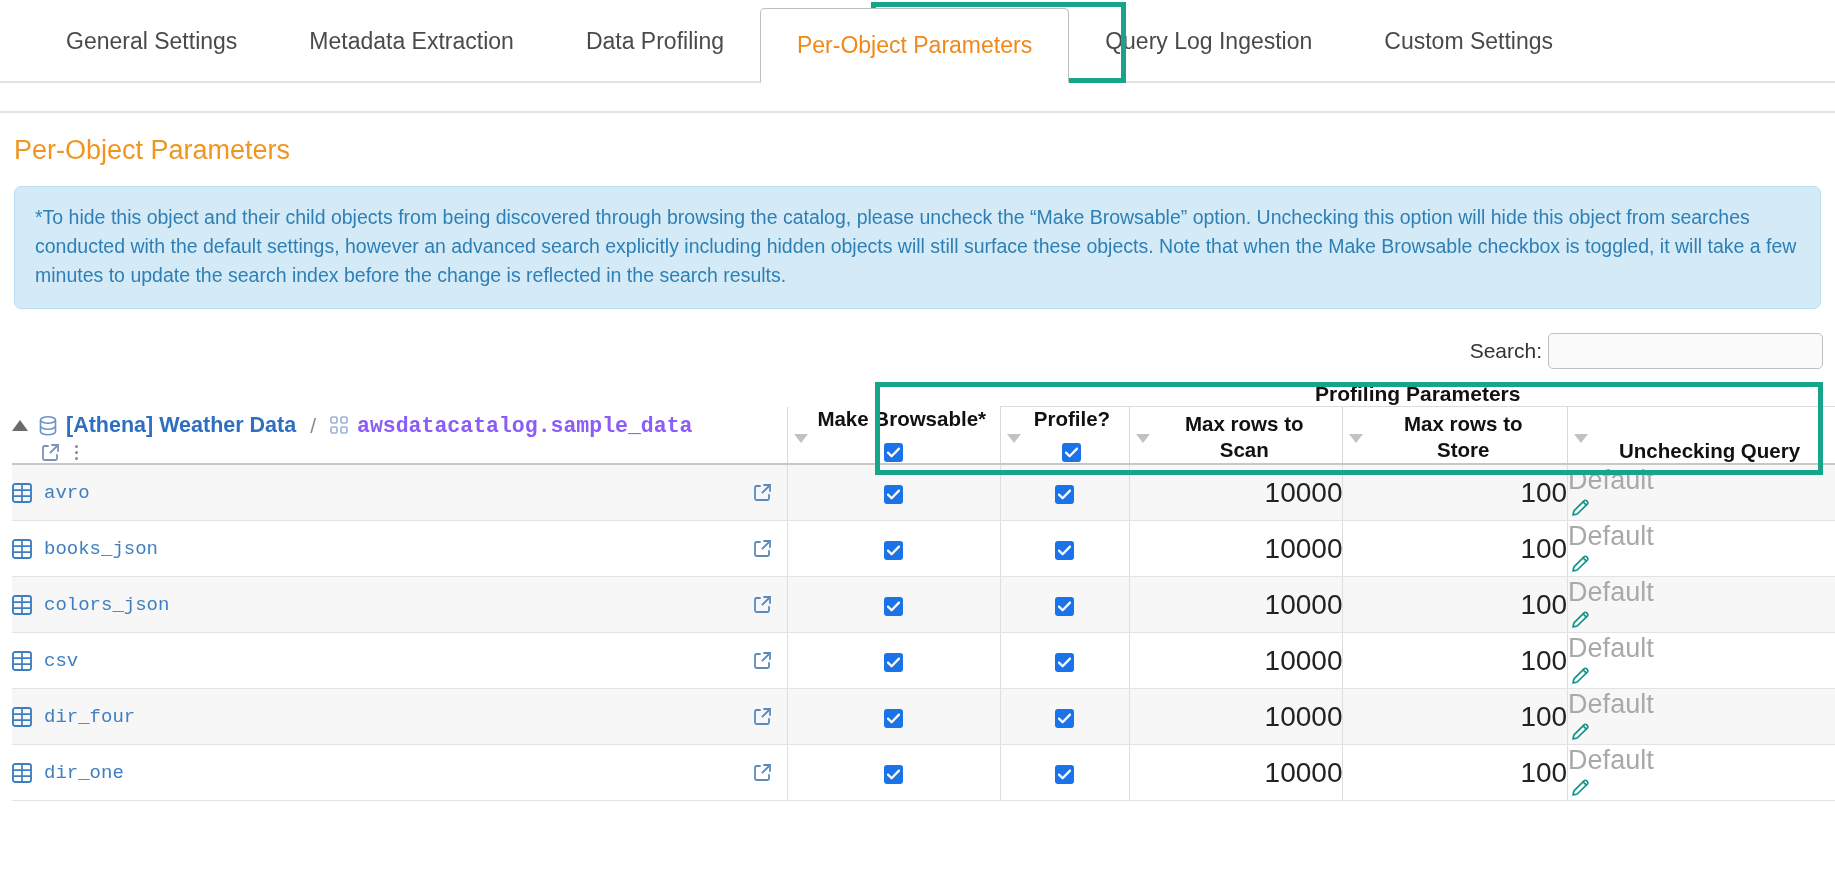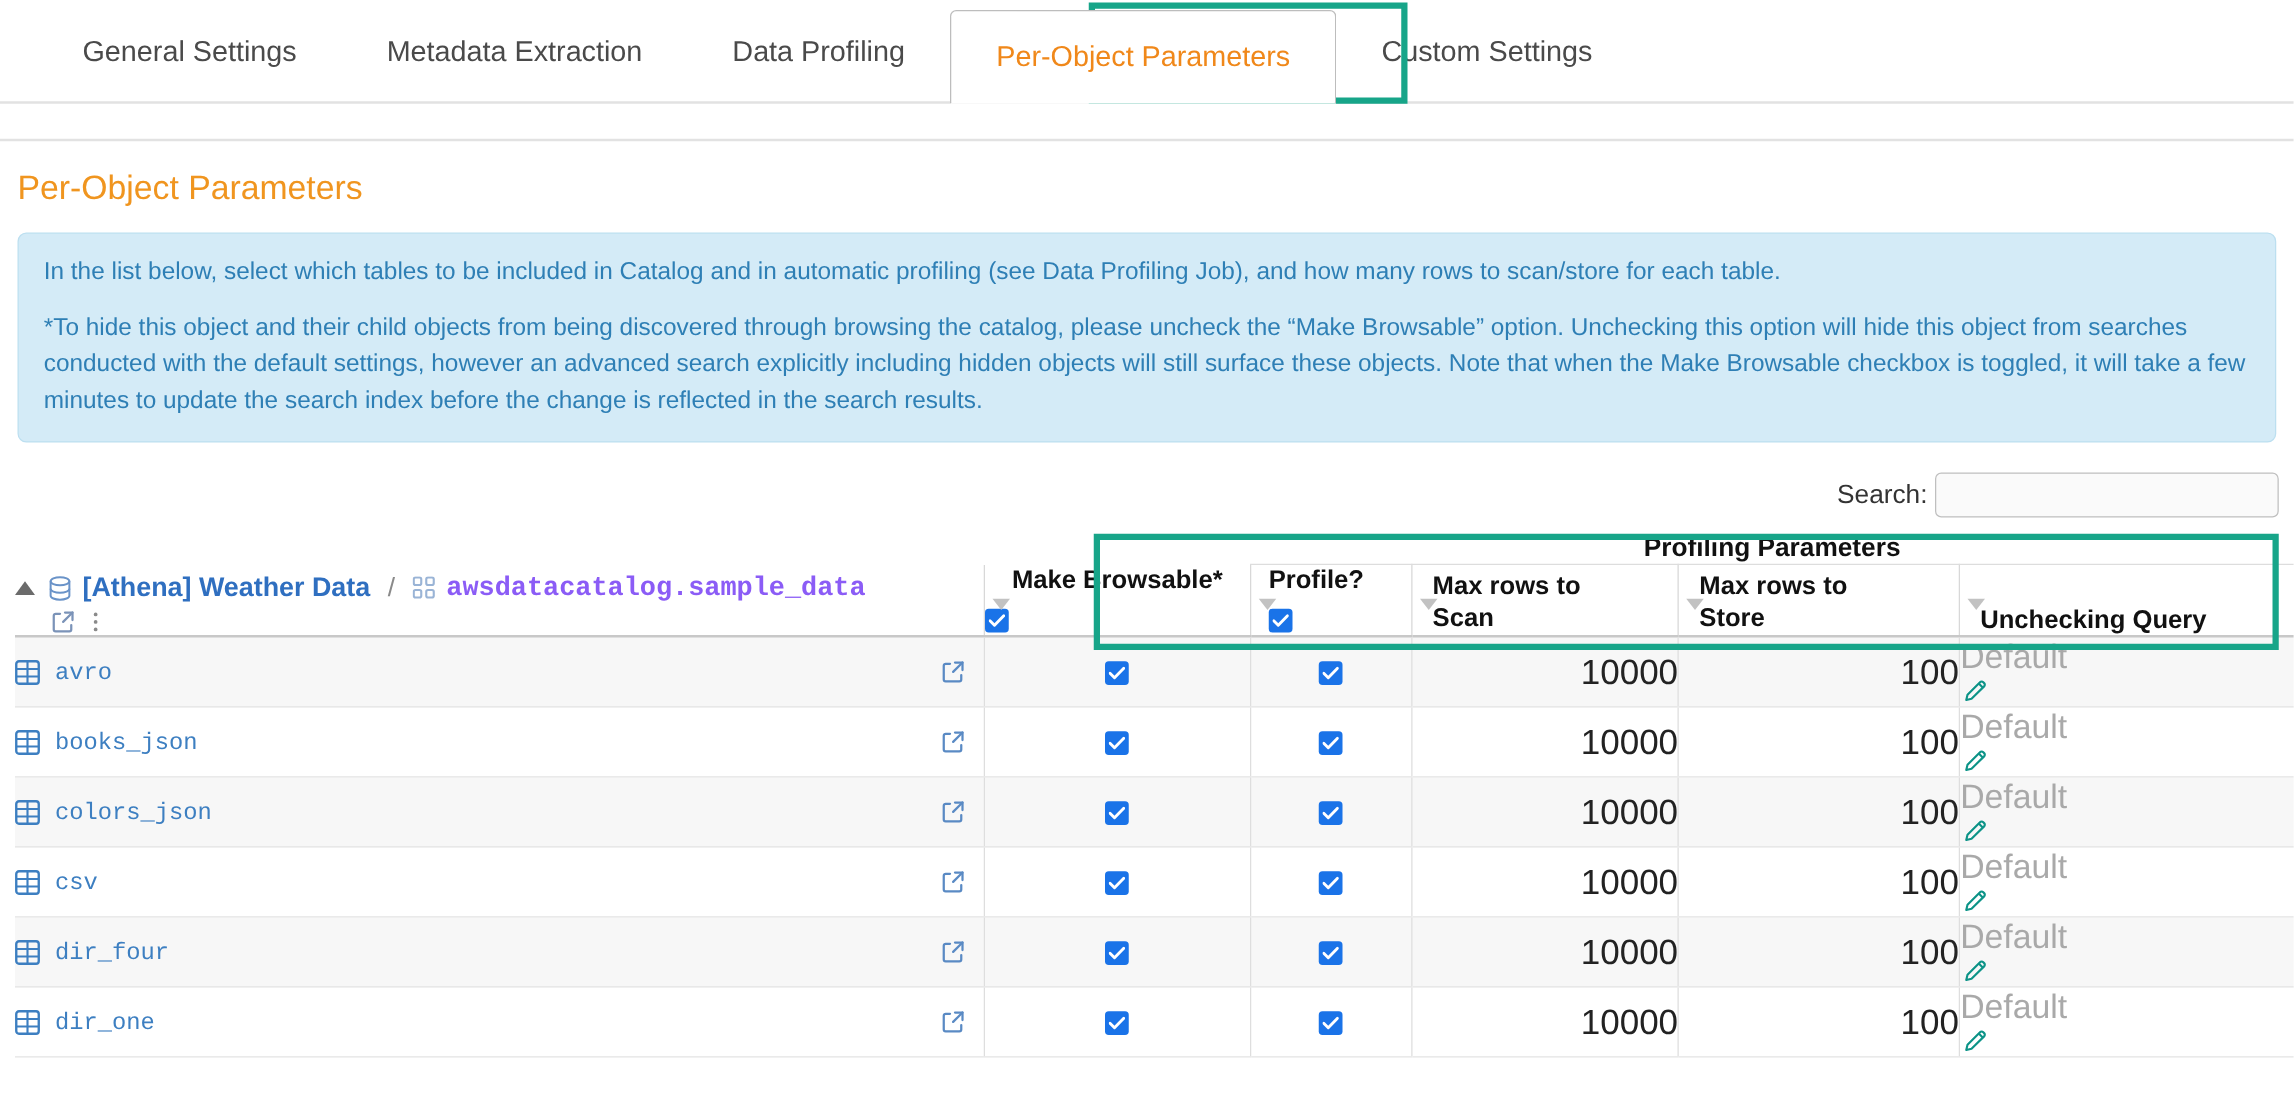--- a/index.html
+++ b/index.html
@@ -136,21 +136,21 @@
     border-bottom: 1px solid #dddddd;
   }
 
   
   thead .hdr {
     vertical-align: bottom;
     border-bottom: 2px solid #c8c8c8;
     padding-bottom: 6px;
   }
   .hdr-center {
-    text-align: left;
+    text-align: center;
     font-weight: bold;
     font-size: 20.5px;
     color: #111;
     position: relative;
   }
   .vsep { border-left: 1px solid #d8d8d8; }
   .caret {
     position: absolute;
     left: 6px;
     bottom: 20px;
@@ -236,30 +236,30 @@
 </style>
 </head>
 <body>
 
 <div class="tabbar">
   <div class="tabs" id="tabs-container">
       <div class="tab">General Settings</div>
       <div class="tab">Metadata Extraction</div>
       <div class="tab">Data Profiling</div>
       <div class="tab active">Per-Object Parameters</div>
+      <div class="tab">Query Log Ingestion</div>
       <div class="tab">Custom Settings</div>
     </div>
   <div class="tab-highlight"></div>
 </div>
 <div class="subrule"></div>
 
 <h1 class="page-title">Per-Object Parameters</h1>
 
 <div class="infobox">
-  <p>In the list below, select which tables to be included in Catalog and in automatic profiling (see Data Profiling Job), and how many rows to scan/store for each table.</p>
   <p>*To hide this object and their child objects from being discovered through browsing the catalog, please uncheck the “Make Browsable” option. Unchecking this option will hide this object from searches conducted with the default settings, however an advanced search explicitly including hidden objects will still surface these objects. Note that when the Make Browsable checkbox is toggled, it will take a few minutes to update the search index before the change is reflected in the search results.</p>
 </div>
 
 <div class="searchrow">
   <label class="search-label">Search:</label>
   <input class="search-input" type="text" placeholder="" style="">
 </div>
 
 <div class="tablewrap">
   <table class="grid">

